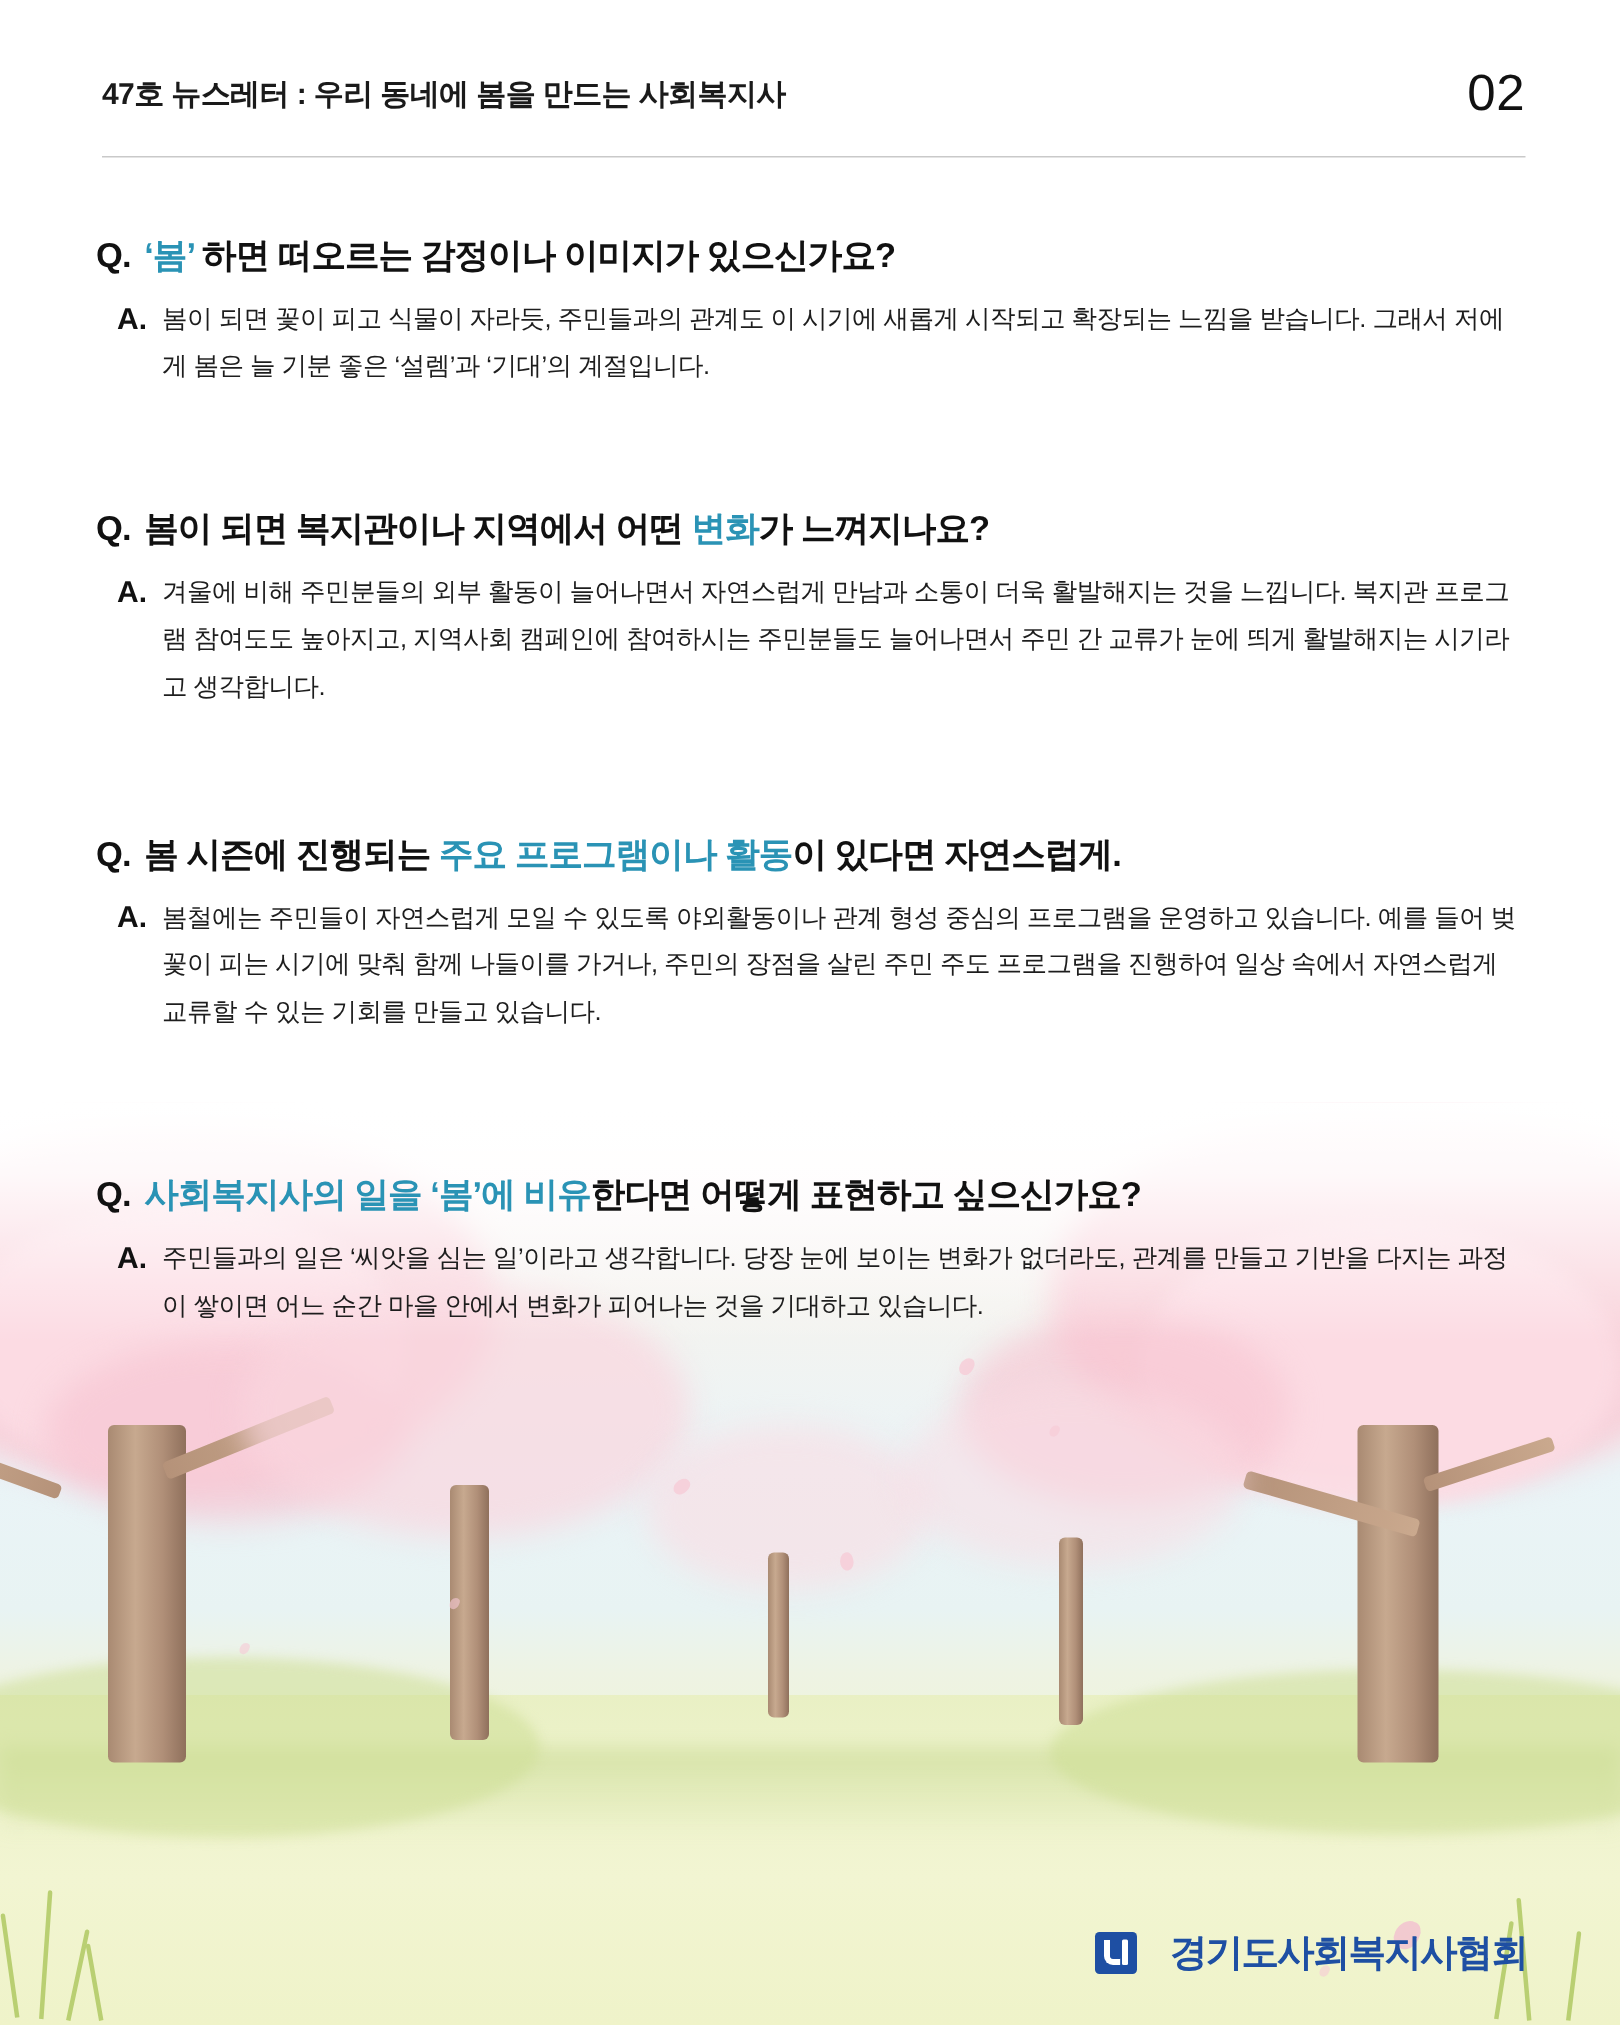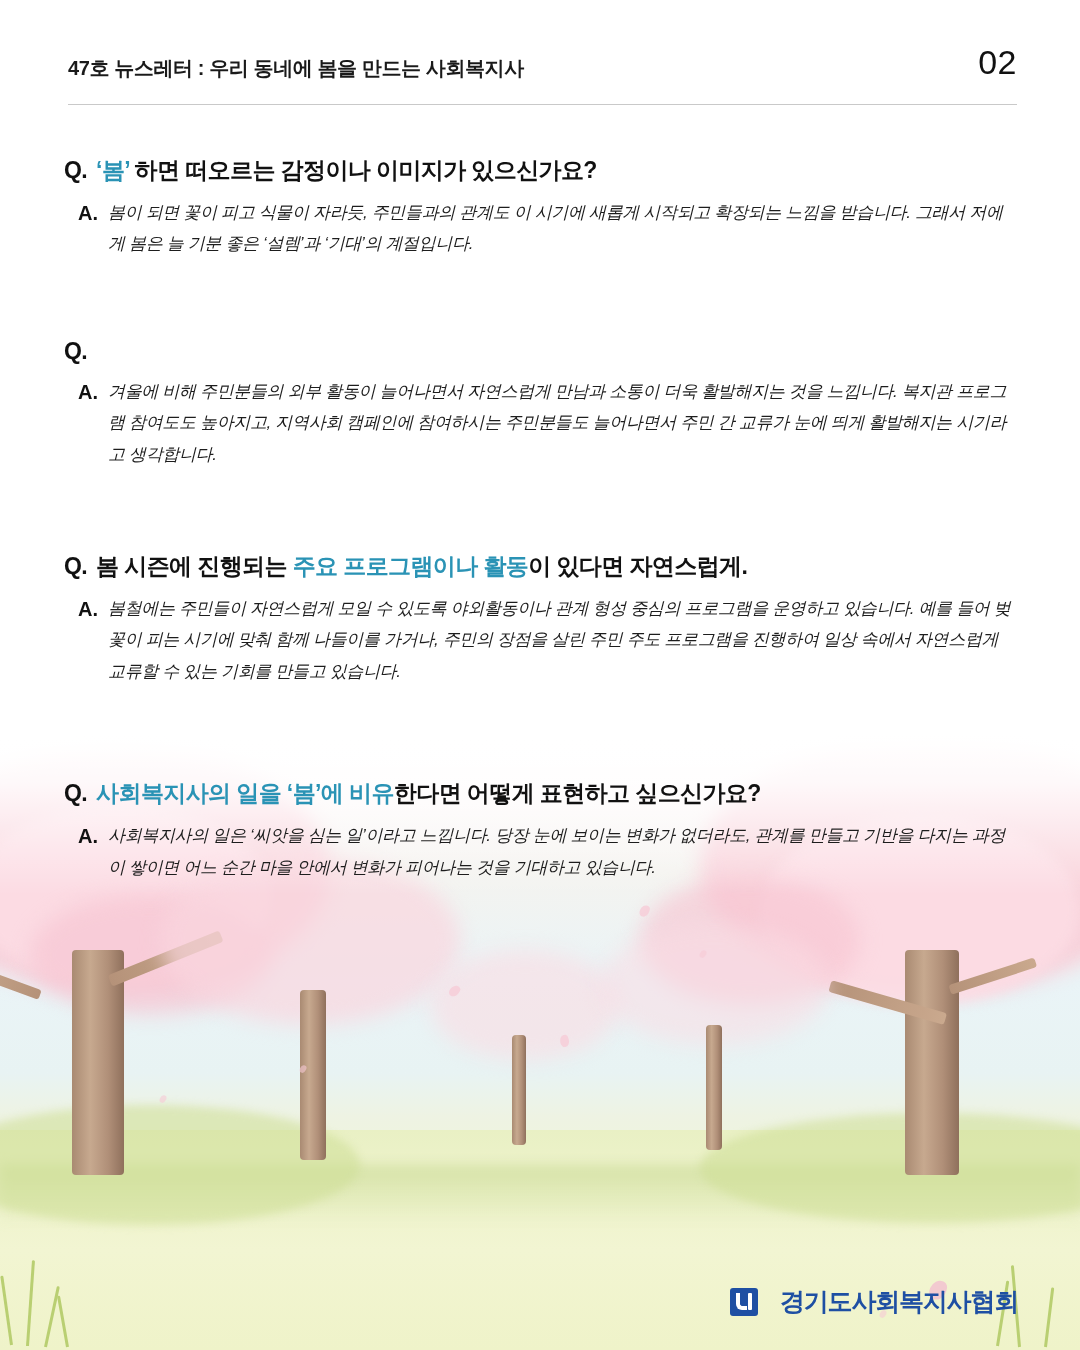--- a/index.html
+++ b/index.html
@@ -114,21 +114,21 @@
   }
 
   
   .header {
     position: absolute;
     left: 0; top: 0; width: 1080px;
     z-index: 10;
   }
   .header-inner {
     display: flex;
-    align-items: flex-end;
+    align-items: center;
     justify-content: space-between;
     padding: 43px 63px 0 68px;
   }
   .header-title {
     font-size: 20px;
     font-weight: 600;
     color: #1a1a1a;
     letter-spacing: -0.4px;
   }
   .header-page {
@@ -190,21 +190,20 @@
     line-height: 1.55;
     flex: 0 0 auto;
     padding-top: 1px;
   }
   .a-text {
     font-size: 17px;
     color: #1d1d1d;
     line-height: 1.85;
     letter-spacing: -0.35px;
     max-width: 905px;
-    font-style: italic;
   }
 
   
   .footer-logo {
     position: absolute;
     right: 62px;
     bottom: 32px;
     display: flex;
     align-items: center;
     gap: 22px;
@@ -315,20 +314,21 @@
       </div>
       <div class="a-line">
         <span class="a-mark">A.</span>
         <span class="a-text">봄이 되면 꽃이 피고 식물이 자라듯, 주민들과의 관계도 이 시기에 새롭게 시작되고 확장되는 느낌을 받습니다. 그래서 저에게 봄은 늘 기분 좋은 ‘설렘’과 ‘기대’의 계절입니다.</span>
       </div>
     </div>
 
     <div class="qa-block b2">
       <div class="q-line">
         <span class="q-mark">Q.</span>
+        <span class="q-text"><span>봄이 되면 복지관이나 지역에서 어떤 </span><span class="hl">변화</span><span>가 느껴지나요?</span></span>
       </div>
       <div class="a-line">
         <span class="a-mark">A.</span>
         <span class="a-text">겨울에 비해 주민분들의 외부 활동이 늘어나면서 자연스럽게 만남과 소통이 더욱 활발해지는 것을 느낍니다. 복지관 프로그램 참여도도 높아지고, 지역사회 캠페인에 참여하시는 주민분들도 늘어나면서 주민 간 교류가 눈에 띄게 활발해지는 시기라고 생각합니다.</span>
       </div>
     </div>
 
     <div class="qa-block b3">
       <div class="q-line">
         <span class="q-mark">Q.</span>
@@ -340,21 +340,21 @@
       </div>
     </div>
 
     <div class="qa-block b4">
       <div class="q-line">
         <span class="q-mark">Q.</span>
         <span class="q-text"><span></span><span class="hl">사회복지사의 일을 ‘봄’에 비유</span><span>한다면 어떻게 표현하고 싶으신가요?</span></span>
       </div>
       <div class="a-line">
         <span class="a-mark">A.</span>
-        <span class="a-text">사회복지사의 일은 ‘씨앗을 심는 일’이라고 느낍니다. 당장 눈에 보이는 변화가 없더라도, 관계를 만들고 기반을 다지는 과정이 쌓이면 어느 순간 마을 안에서 변화가 피어나는 것을 기대하고 있습니다.</span>
+        <span class="a-text">주민들과의 일은 ‘씨앗을 심는 일’이라고 생각합니다. 당장 눈에 보이는 변화가 없더라도, 관계를 만들고 기반을 다지는 과정이 쌓이면 어느 순간 마을 안에서 변화가 피어나는 것을 기대하고 있습니다.</span>
       </div>
     </div>
 
   </div>
 
   <div class="footer-logo">
     <div class="logo-mark"></div>
     <div class="logo-text">경기도사회복지사협회</div>
   </div>
 

